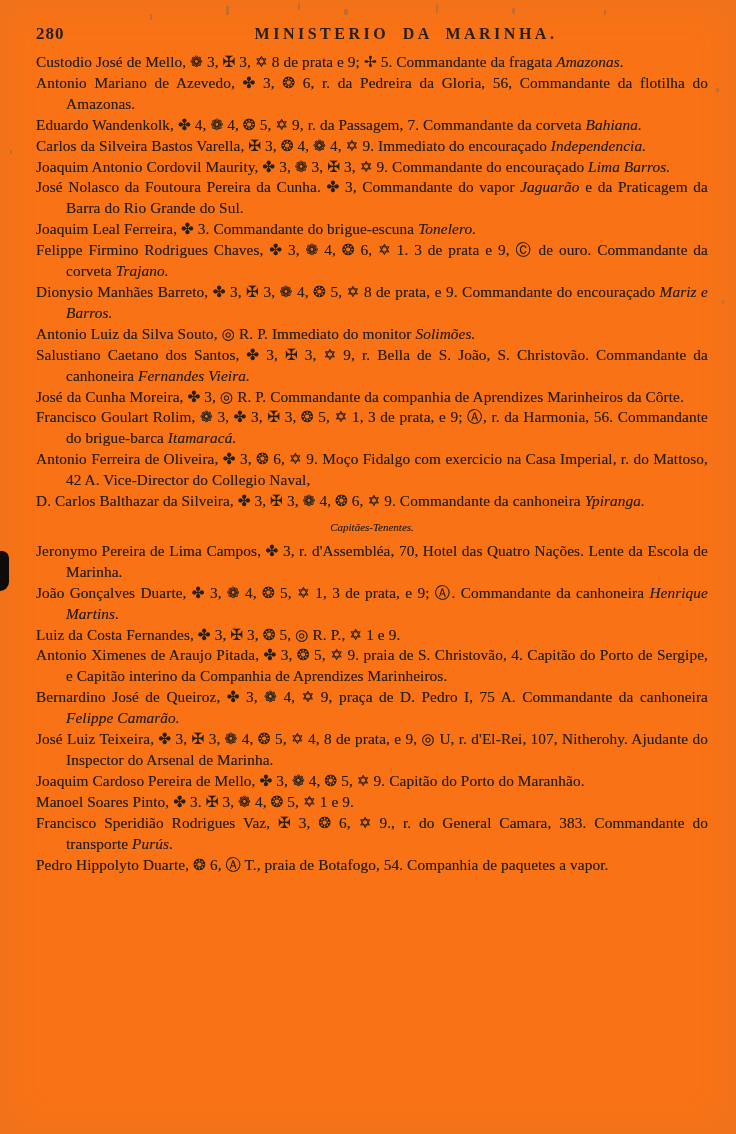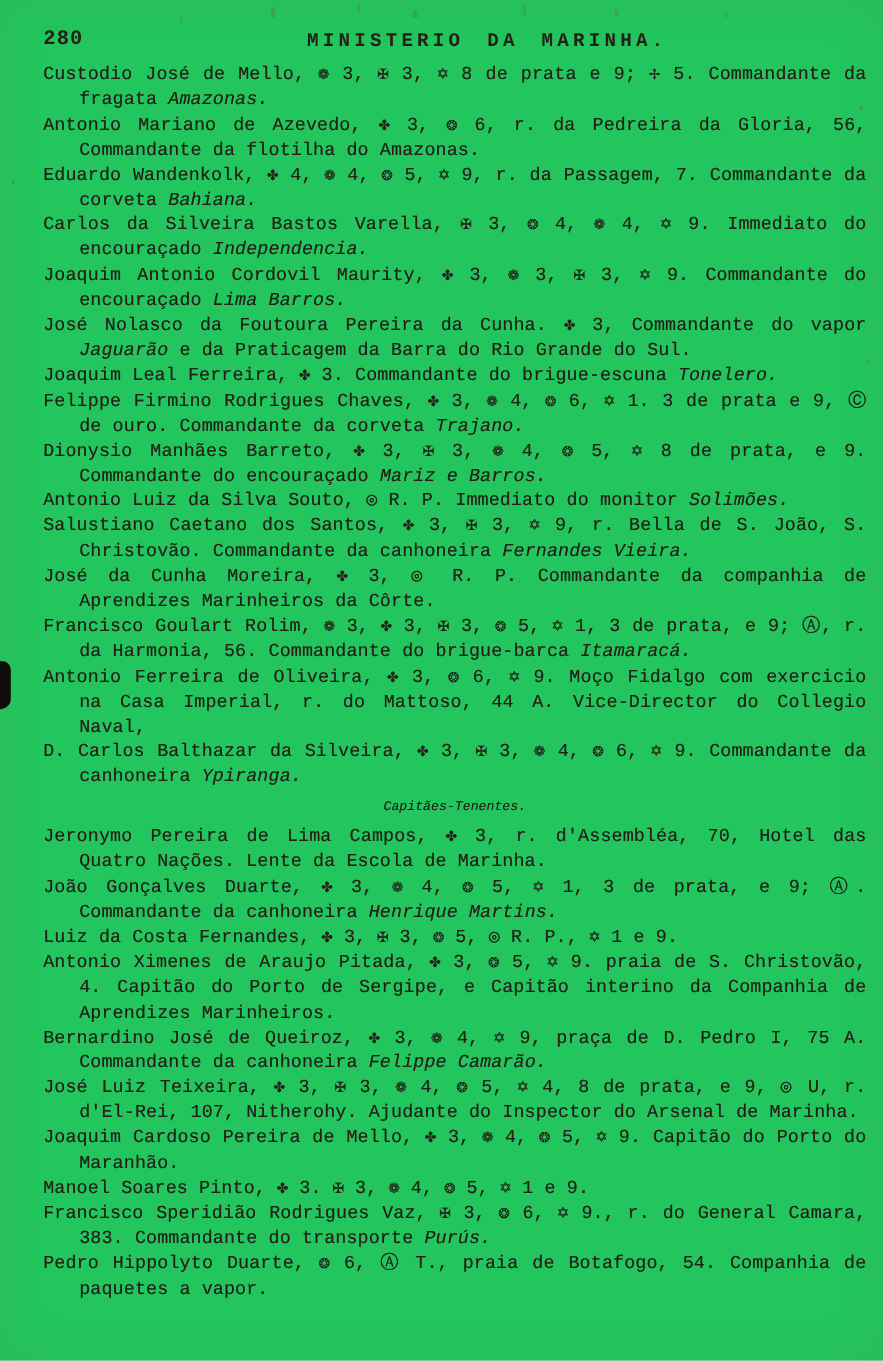--- a/index.html
+++ b/index.html
@@ -5,23 +5,23 @@
   html, body {
     margin: 0;
     padding: 0;
     background: #f6f5f1;
   }
   .page {
     position: relative;
     width: 736px;
     height: 1134px;
     margin: 0 auto;
-    background: #22c55e;
+    background: #f97316;
     overflow: hidden;
-    font-family: Liberation Mono, monospace;
+    font-family: Liberation Serif, serif;
     color: #251f18;
     box-shadow: inset 0 0 40px rgba(120,110,95,0.12);
   }
   .header {
     position: absolute;
     top: 24px;
     left: 0;
     width: 100%;
     height: 26px;
   }
@@ -41,21 +41,21 @@
     text-align: center;
     font-size: 16px;
     font-weight: bold;
     letter-spacing: 3.5px;
     word-spacing: 6px;
     margin-left: 38px;
   }
   .content {
     position: absolute;
     left: 36px;
-    right: 14px;
+    right: 28px;
     top: 52px;
   }
   p.entry {
     margin: 0;
     padding-left: 30px;
     text-indent: -30px;
     text-align: justify;
     font-size: 15.3px;
     line-height: 20.9px;
     letter-spacing: 0.1px;
@@ -124,21 +124,21 @@
         <p class="entry"><span>Carlos da Silveira Bastos Varella, ✠ 3, ❂ 4, ❁ 4, ✡ 9. Immediato do encouraçado </span><span class="it">Independencia.</span></p>
         <p class="entry"><span>Joaquim Antonio Cordovil Maurity, ✤ 3, ❁ 3, ✠ 3, ✡ 9. Commandante do encouraçado </span><span class="it">Lima Barros.</span></p>
         <p class="entry"><span>José Nolasco da Foutoura Pereira da Cunha. ✤ 3, Commandante do vapor </span><span class="it">Jaguarão</span><span> e da Praticagem da Barra do Rio Grande do Sul.</span></p>
         <p class="entry"><span>Joaquim Leal Ferreira, ✤ 3. Commandante do brigue-escuna </span><span class="it">Tonelero.</span></p>
         <p class="entry"><span>Felippe Firmino Rodrigues Chaves, ✤ 3, ❁ 4, ❂ 6, ✡ 1. 3 de prata e 9, Ⓒ de ouro. Commandante da corveta </span><span class="it">Trajano.</span></p>
         <p class="entry"><span>Dionysio Manhães Barreto, ✤ 3, ✠ 3, ❁ 4, ❂ 5, ✡ 8 de prata, e 9. Commandante do encouraçado </span><span class="it">Mariz e Barros.</span></p>
         <p class="entry"><span>Antonio Luiz da Silva Souto, ◎ R.  P.  Immediato do monitor  </span><span class="it">Solimões.</span></p>
         <p class="entry"><span>Salustiano Caetano dos Santos, ✤ 3, ✠ 3, ✡ 9, r. Bella de S. João, S. Christovão. Commandante da canhoneira </span><span class="it">Fernandes Vieira.</span></p>
         <p class="entry"><span>José da Cunha Moreira, ✤ 3, ◎ R. P. Commandante da companhia de Aprendizes Marinheiros da Côrte.</span></p>
         <p class="entry"><span>Francisco Goulart Rolim, ❁ 3, ✤ 3, ✠ 3, ❂ 5, ✡ 1, 3 de prata, e 9; Ⓐ, r. da Harmonia, 56. Commandante do brigue-barca </span><span class="it">Itamaracá.</span></p>
-        <p class="entry"><span>Antonio Ferreira de Oliveira, ✤ 3, ❂ 6, ✡ 9. Moço Fidalgo com exercicio na Casa Imperial, r. do Mattoso, 44 A.  Vice-Director  do Collegio Naval,</span></p>
+        <p class="entry"><span>Antonio Ferreira de Oliveira, ✤ 3, ❂ 6, ✡ 9. Moço Fidalgo com exercicio na Casa Imperial, r. do Mattoso, 42 A.  Vice-Director  do Collegio Naval,</span></p>
         <p class="entry"><span>D. Carlos Balthazar da Silveira, ✤ 3, ✠ 3, ❁ 4, ❂ 6, ✡  9.  Commandante da canhoneira </span><span class="it">Ypiranga.</span></p>
       </div>
     <div class="section-heading">Capitães-Tenentes.</div>
     <div>
         <p class="entry"><span>Jeronymo Pereira de Lima Campos, ✤ 3, r. d'Assembléa, 70, Hotel das Quatro Nações. Lente da Escola de Marinha.</span></p>
         <p class="entry"><span>João Gonçalves Duarte, ✤ 3, ❁ 4, ❂ 5, ✡ 1, 3 de prata, e 9; Ⓐ. Commandante da canhoneira </span><span class="it">Henrique Martins.</span></p>
         <p class="entry"><span>Luiz da Costa Fernandes, ✤ 3, ✠ 3, ❂ 5, ◎ R. P., ✡ 1 e 9.</span></p>
         <p class="entry"><span>Antonio Ximenes de Araujo Pitada, ✤ 3, ❂ 5, ✡ 9. praia de S. Christovão, 4. Capitão do Porto de Sergipe, e Capitão interino da Companhia de Aprendizes Marinheiros.</span></p>
         <p class="entry"><span>Bernardino José de Queiroz, ✤ 3, ❁ 4, ✡ 9, praça de D. Pedro I, 75 A. Commandante da canhoneira </span><span class="it">Felippe Camarão.</span></p>
         <p class="entry"><span>José Luiz Teixeira, ✤ 3, ✠ 3, ❁ 4, ❂ 5, ✡ 4, 8 de prata, e 9, ◎ U, r. d'El-Rei, 107, Nitherohy. Ajudante do Inspector do Arsenal de Marinha.</span></p>

